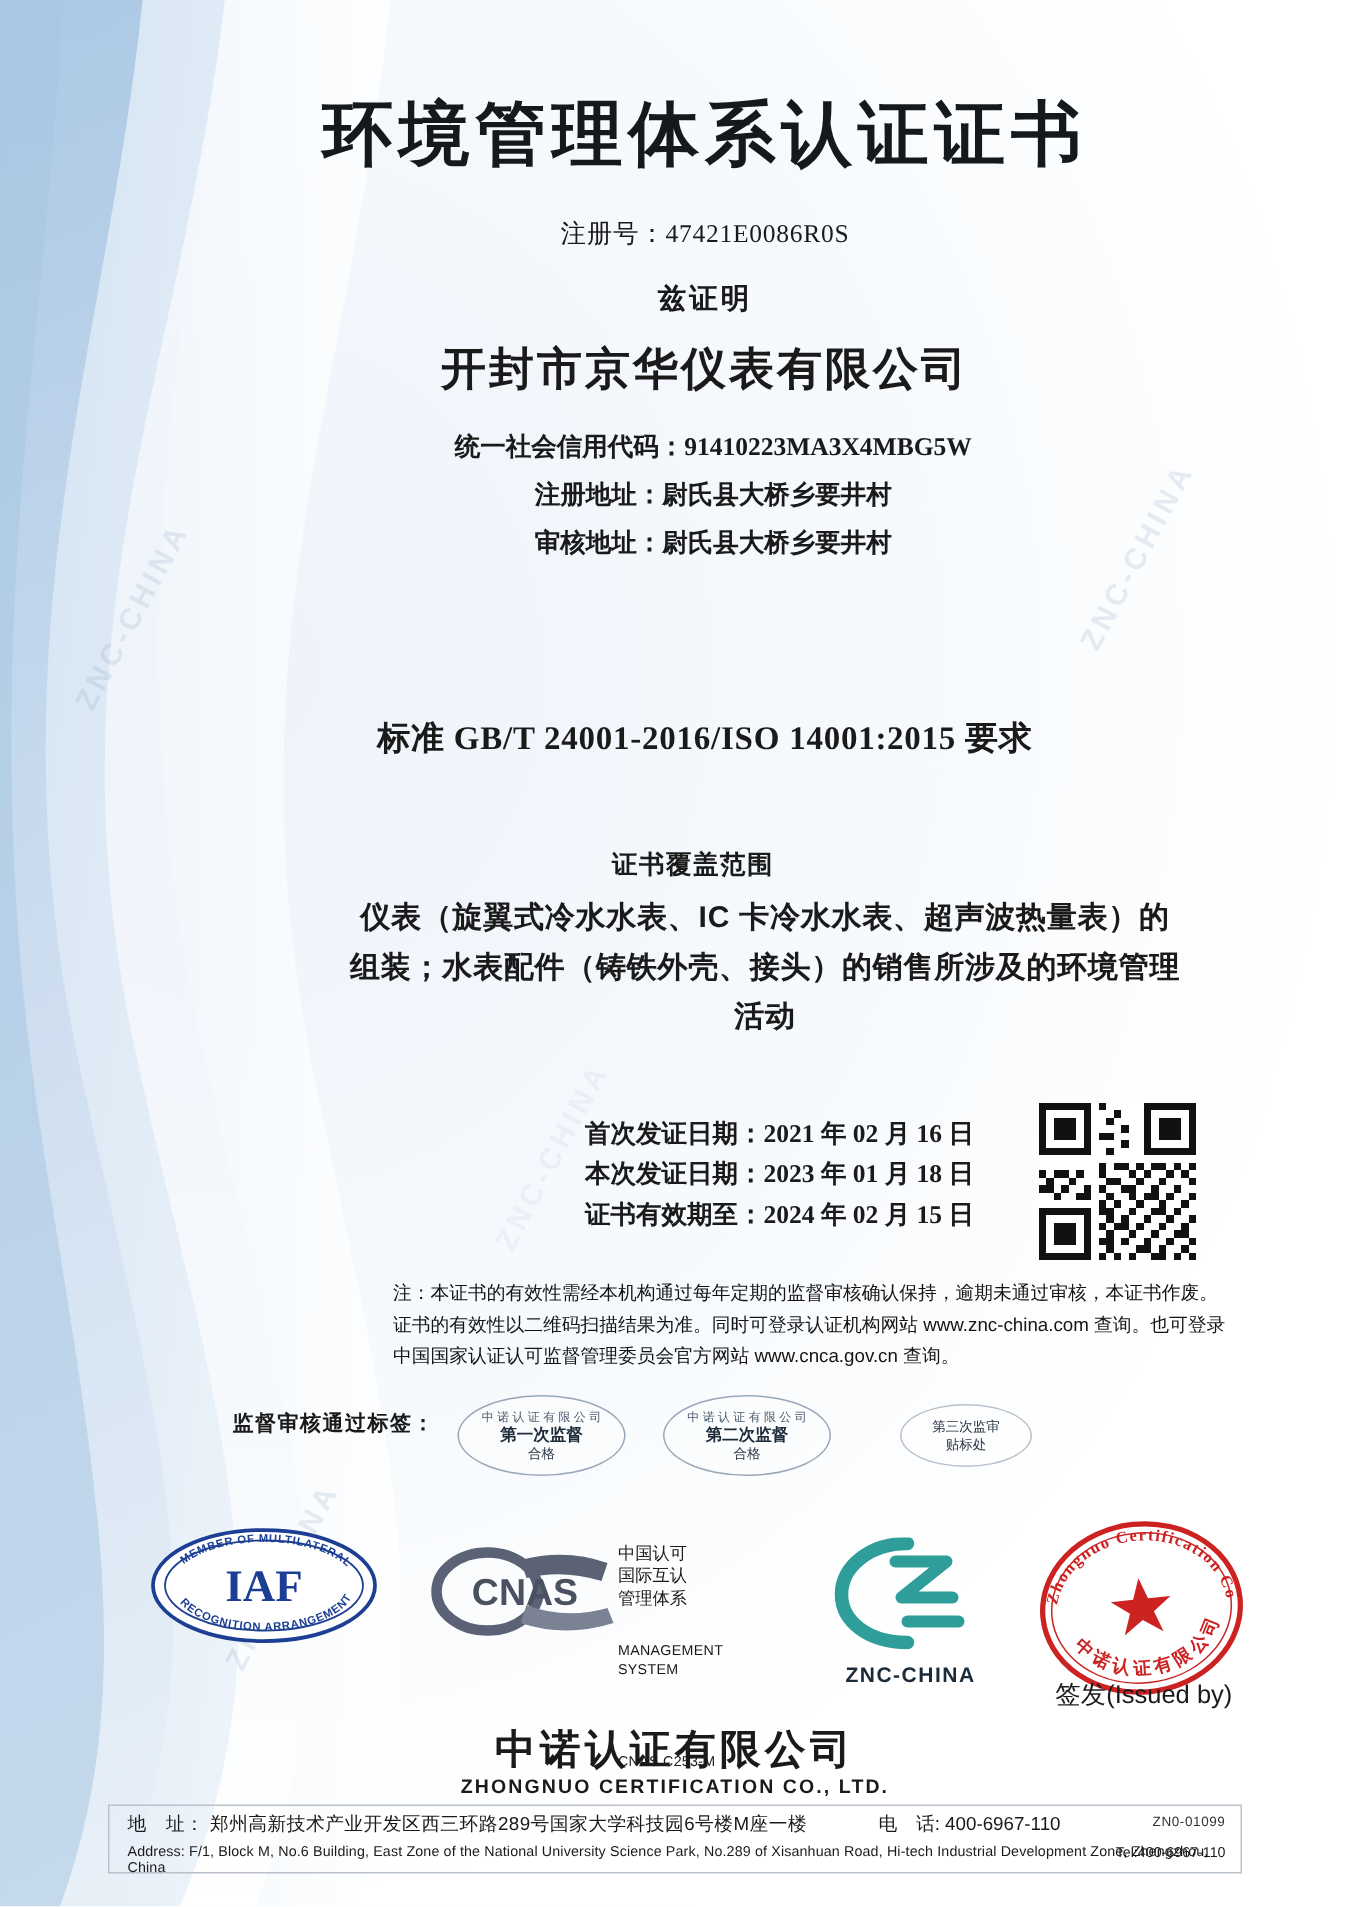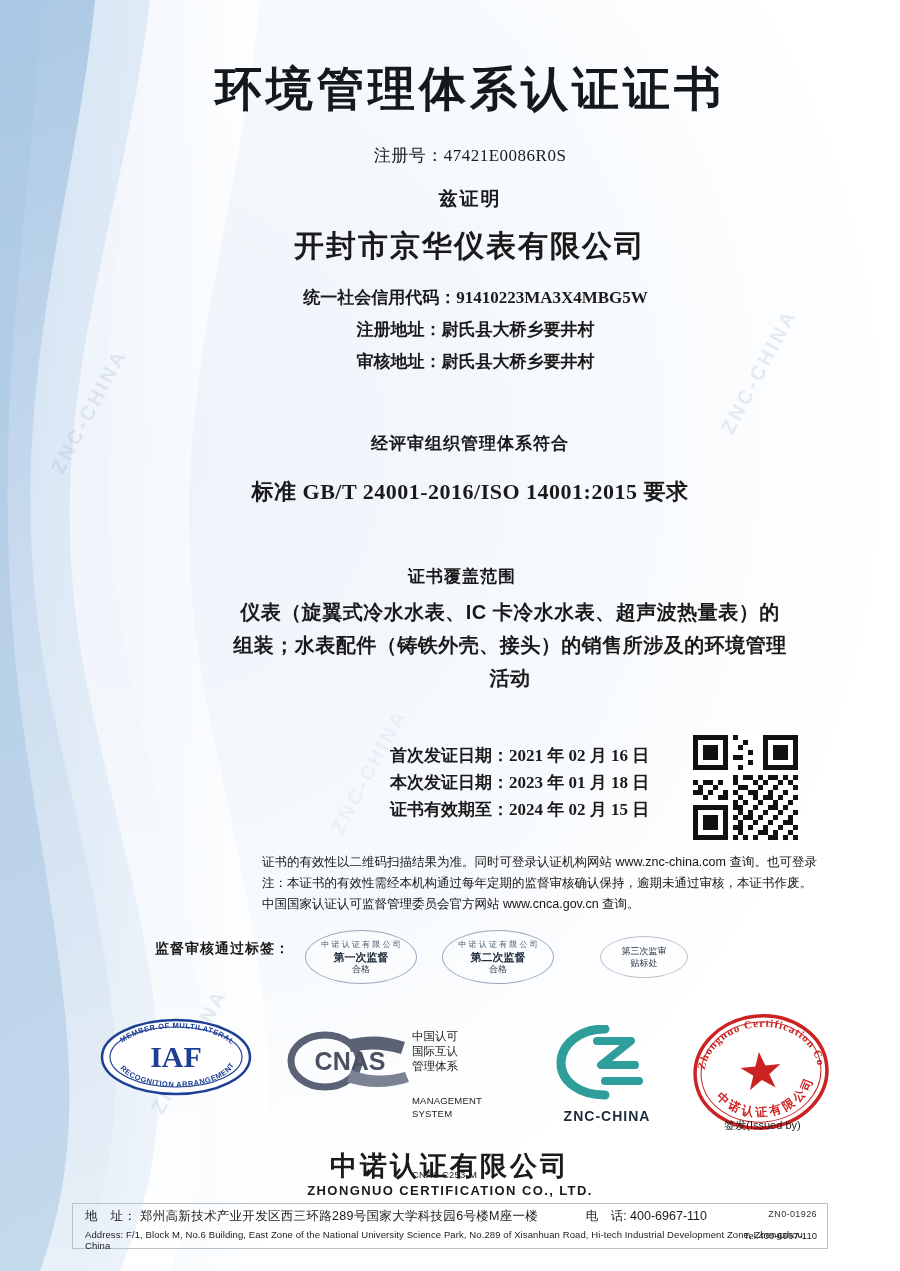--- a/index.html
+++ b/index.html
@@ -130,21 +130,21 @@
   }
   .cnas-text .en{font-size:9.5px;line-height:13px;letter-spacing:0.2px;margin-top:48px;}
   .znc{position:absolute;left:553px;top:1025px;width:105px;height:75px;}
   .znc-label{
     position:absolute;left:547px;top:1108px;width:120px;text-align:center;
     font-size:14px;font-weight:bold;letter-spacing:1px;color:#1c2b3a;
   }
   .redseal{position:absolute;left:686px;top:1008px;width:150px;height:128px;}
   .issued{
     position:absolute;left:690px;top:1118px;width:145px;text-align:center;
-    font-size:11px;color:#1a1a1a;
+    font-size:17px;color:#1a1a1a;
   }
 
   .org-cn{
     position:absolute;top:1148px;left:0;width:900px;text-align:center;
     font-size:27px;font-weight:bold;letter-spacing:3px;
   }
   .org-en{
     position:absolute;top:1183px;left:0;width:900px;text-align:center;
     font-size:13px;font-weight:bold;letter-spacing:1.4px;color:#1a1a1a;
   }
@@ -211,21 +211,20 @@
       <span>注册号：</span><span>47421E0086R0S</span>
     </div>
 
     <div class="certify">兹证明</div>
     <div class="company">开封市京华仪表有限公司</div>
 
     <div class="info-line l1">统一社会信用代码：91410223MA3X4MBG5W</div>
     <div class="info-line l3">审核地址：尉氏县大桥乡要井村</div>
     <div class="info-line l2">注册地址：尉氏县大桥乡要井村</div>
 
-    <div class="scope-head">经评审组织管理体系符合</div>
     <div class="standard">标准 GB/T 24001-2016/ISO 14001:2015 要求</div>
 
     <div class="cover-head">证书覆盖范围</div>
     <div class="cover-body">仪表（旋翼式冷水水表、IC 卡冷水水表、超声波热量表）的组装；水表配件（铸铁外壳、接头）的销售所涉及的环境管理活动</div>
 
     <div class="dates">
       <div>首次发证日期：2021 年 02 月 16 日</div>
       <div>本次发证日期：2023 年 01 月 18 日</div>
       <div>证书有效期至：2024 年 02 月 15 日</div>
     </div>
@@ -324,22 +323,22 @@
         <rect x="8" y="20" width="1" height="1"></rect>
           <rect x="10" y="20" width="1" height="1"></rect>
         <rect x="12" y="20" width="1" height="1"></rect>
           <rect x="15" y="20" width="2" height="1"></rect>
         <rect x="18" y="20" width="1" height="1"></rect>
           <rect x="20" y="20" width="1" height="1"></rect>
       </g>
     </svg>
 
     <div class="notes">
+      <div>注：本证书的有效性需经本机构通过每年定期的监督审核确认保持，逾期未通过审核，本证书作废。</div>
       <div>证书的有效性以二维码扫描结果为准。同时可登录认证机构网站 www.znc-china.com 查询。也可登录</div>
-      <div>注：本证书的有效性需经本机构通过每年定期的监督审核确认保持，逾期未通过审核，本证书作废。</div>
       <div>中国国家认证认可监督管理委员会官方网站 www.cnca.gov.cn 查询。</div>
     </div>
 
     <div class="seal-row-label">监督审核通过标签：</div>
 
     <div class="seal" style="left:305px;top:930px;width:110px;height:52px;">
       <div class="top">中 诺 认 证 有 限 公 司</div>
       <div class="mid">第一次监督</div>
       <div class="bot">合格</div>
     </div>
@@ -406,19 +405,19 @@
       </g>
     </svg>
     <div class="issued">签发(Issued by)</div>
 
     <div class="org-cn">中诺认证有限公司</div>
     <div class="org-en">ZHONGNUO CERTIFICATION CO., LTD.</div>
 
     <div class="footer">
       <div class="f-cn">地　址： 郑州高新技术产业开发区西三环路289号国家大学科技园6号楼M座一楼</div>
       <div class="f-en">Address: F/1, Block M, No.6 Building, East Zone of the National University Science Park, No.289 of Xisanhuan Road, Hi-tech Industrial Development Zone, Zhengzhou, China</div>
-      <div class="f-code">ZN0-01926</div>
+      <div class="f-code">ZN0-01099</div>
       <div class="f-tel">Tel:400-6967-110</div>
       <div style="position:absolute;right:120px;top:4px;font-size:12.5px;">电　话: 400-6967-110</div>
     </div>
 
   </div>
 </div>
 
 </body></html>

